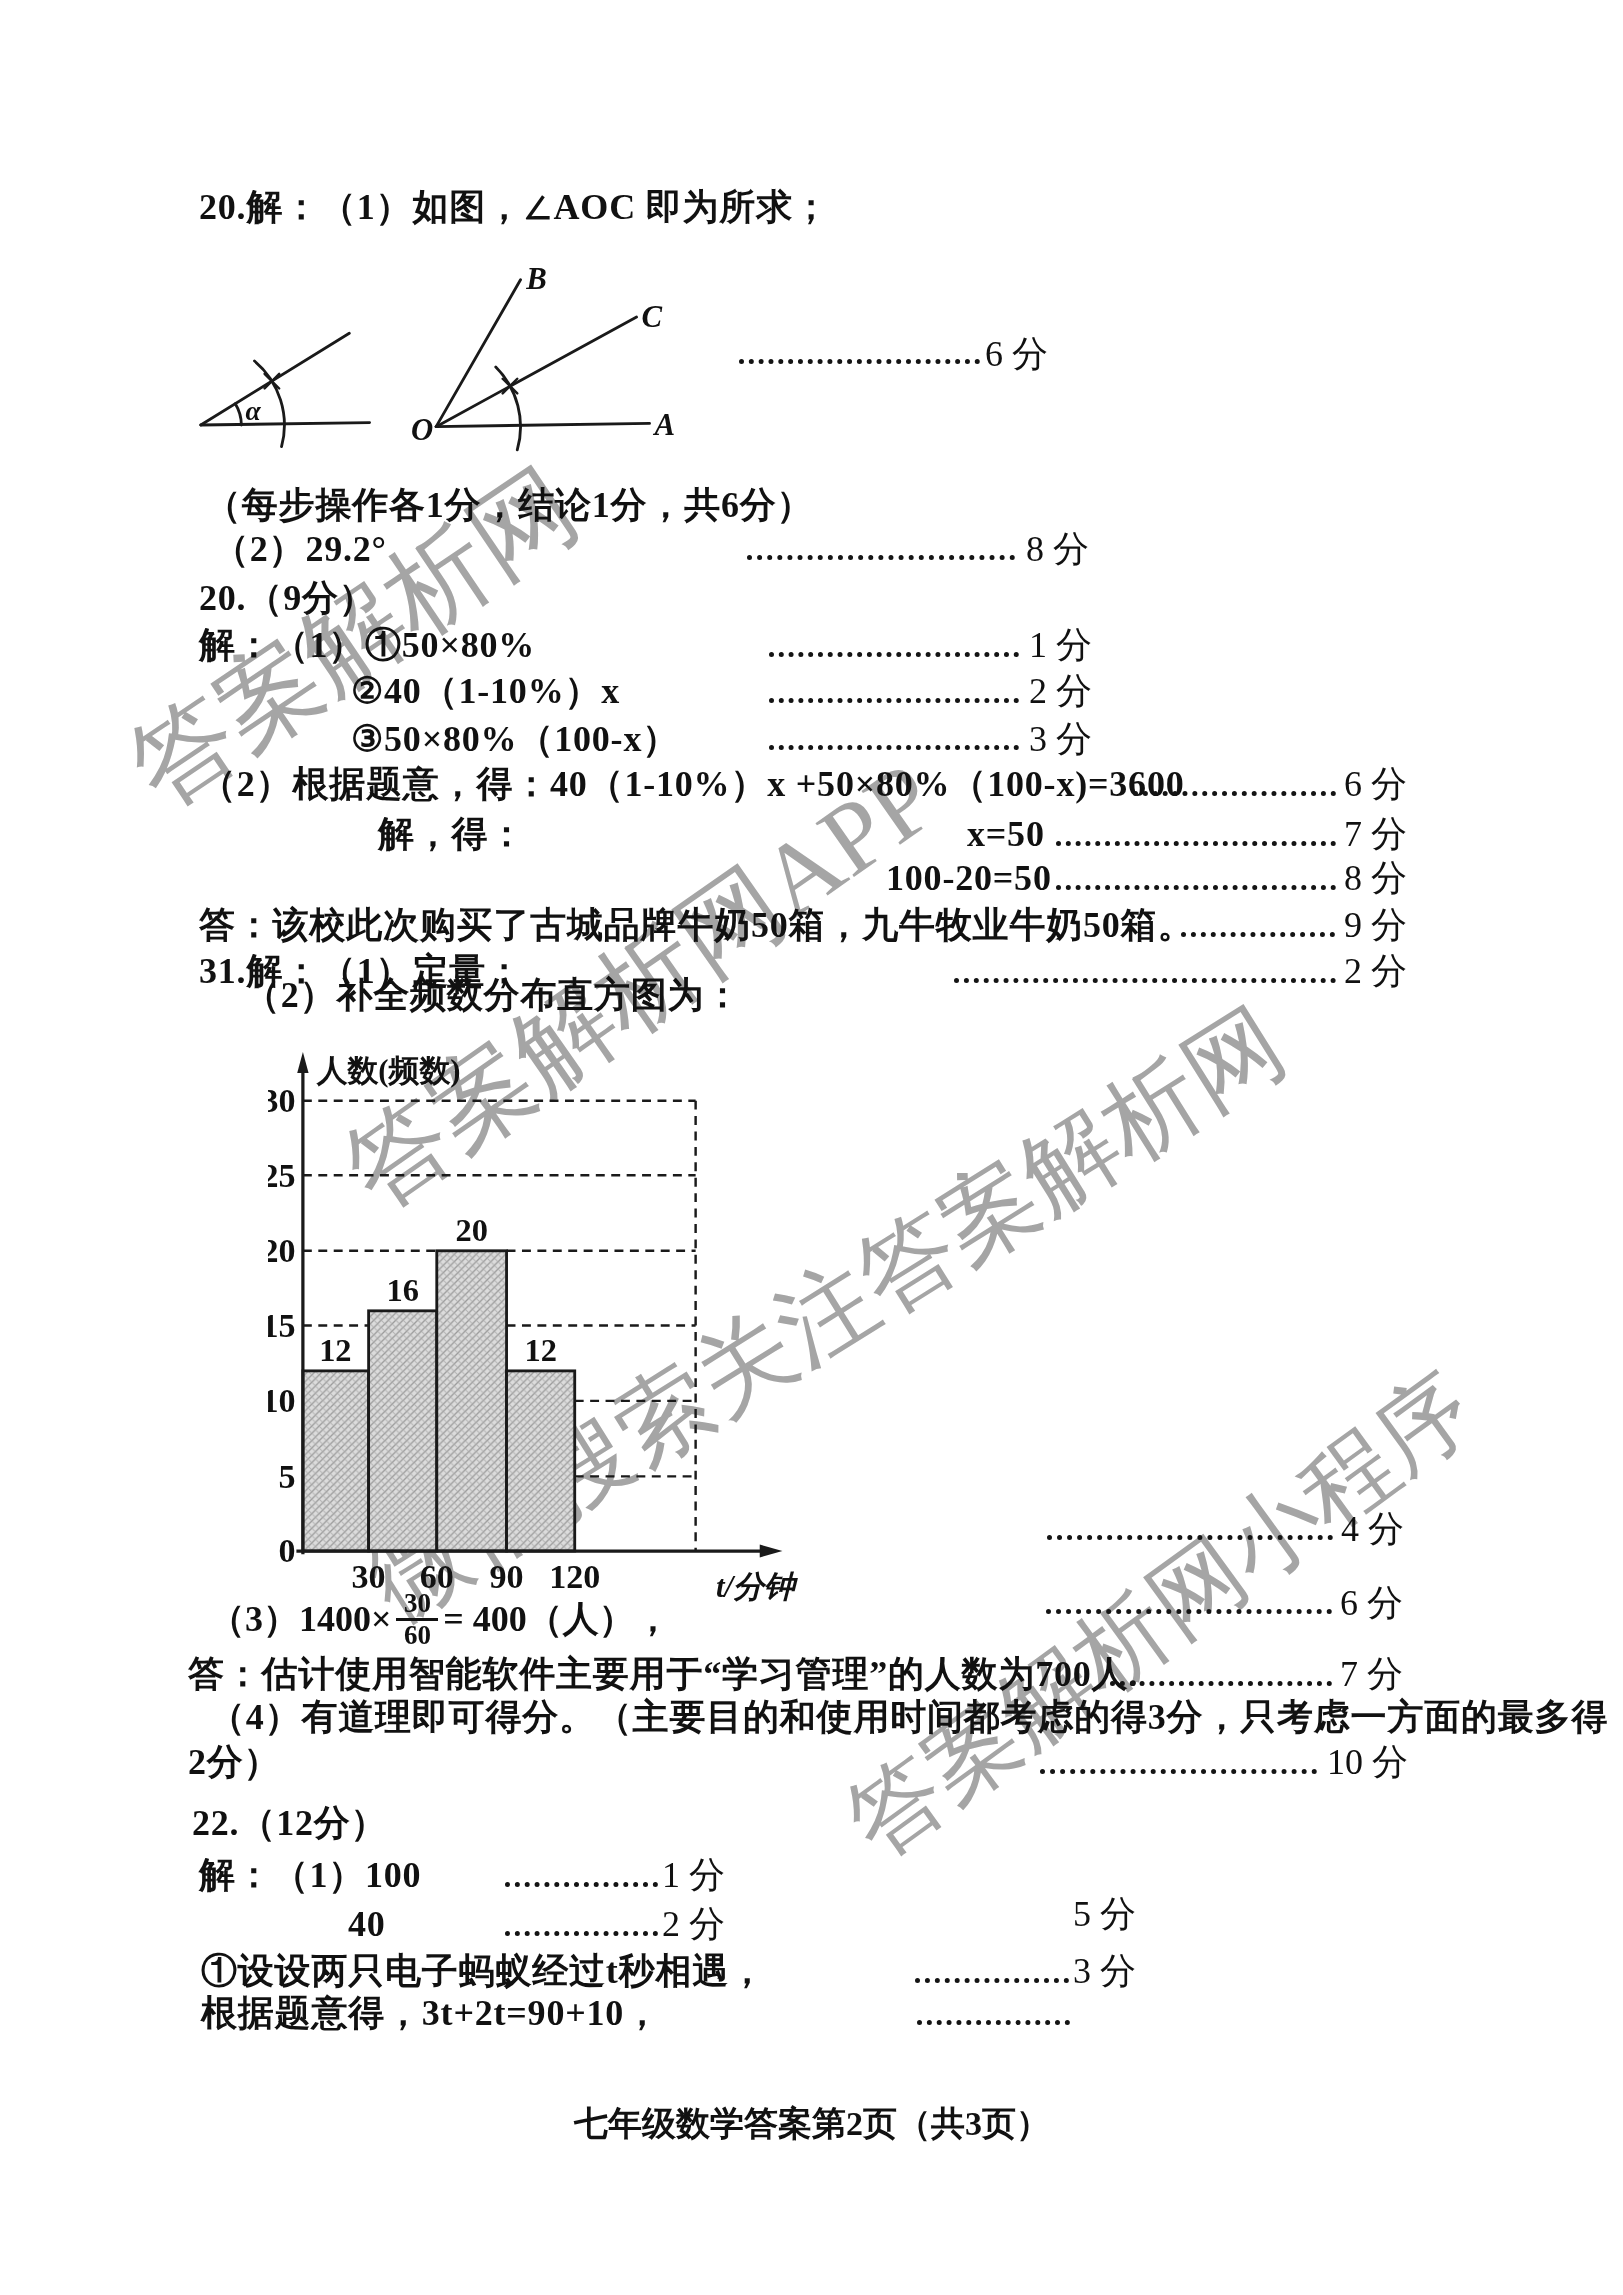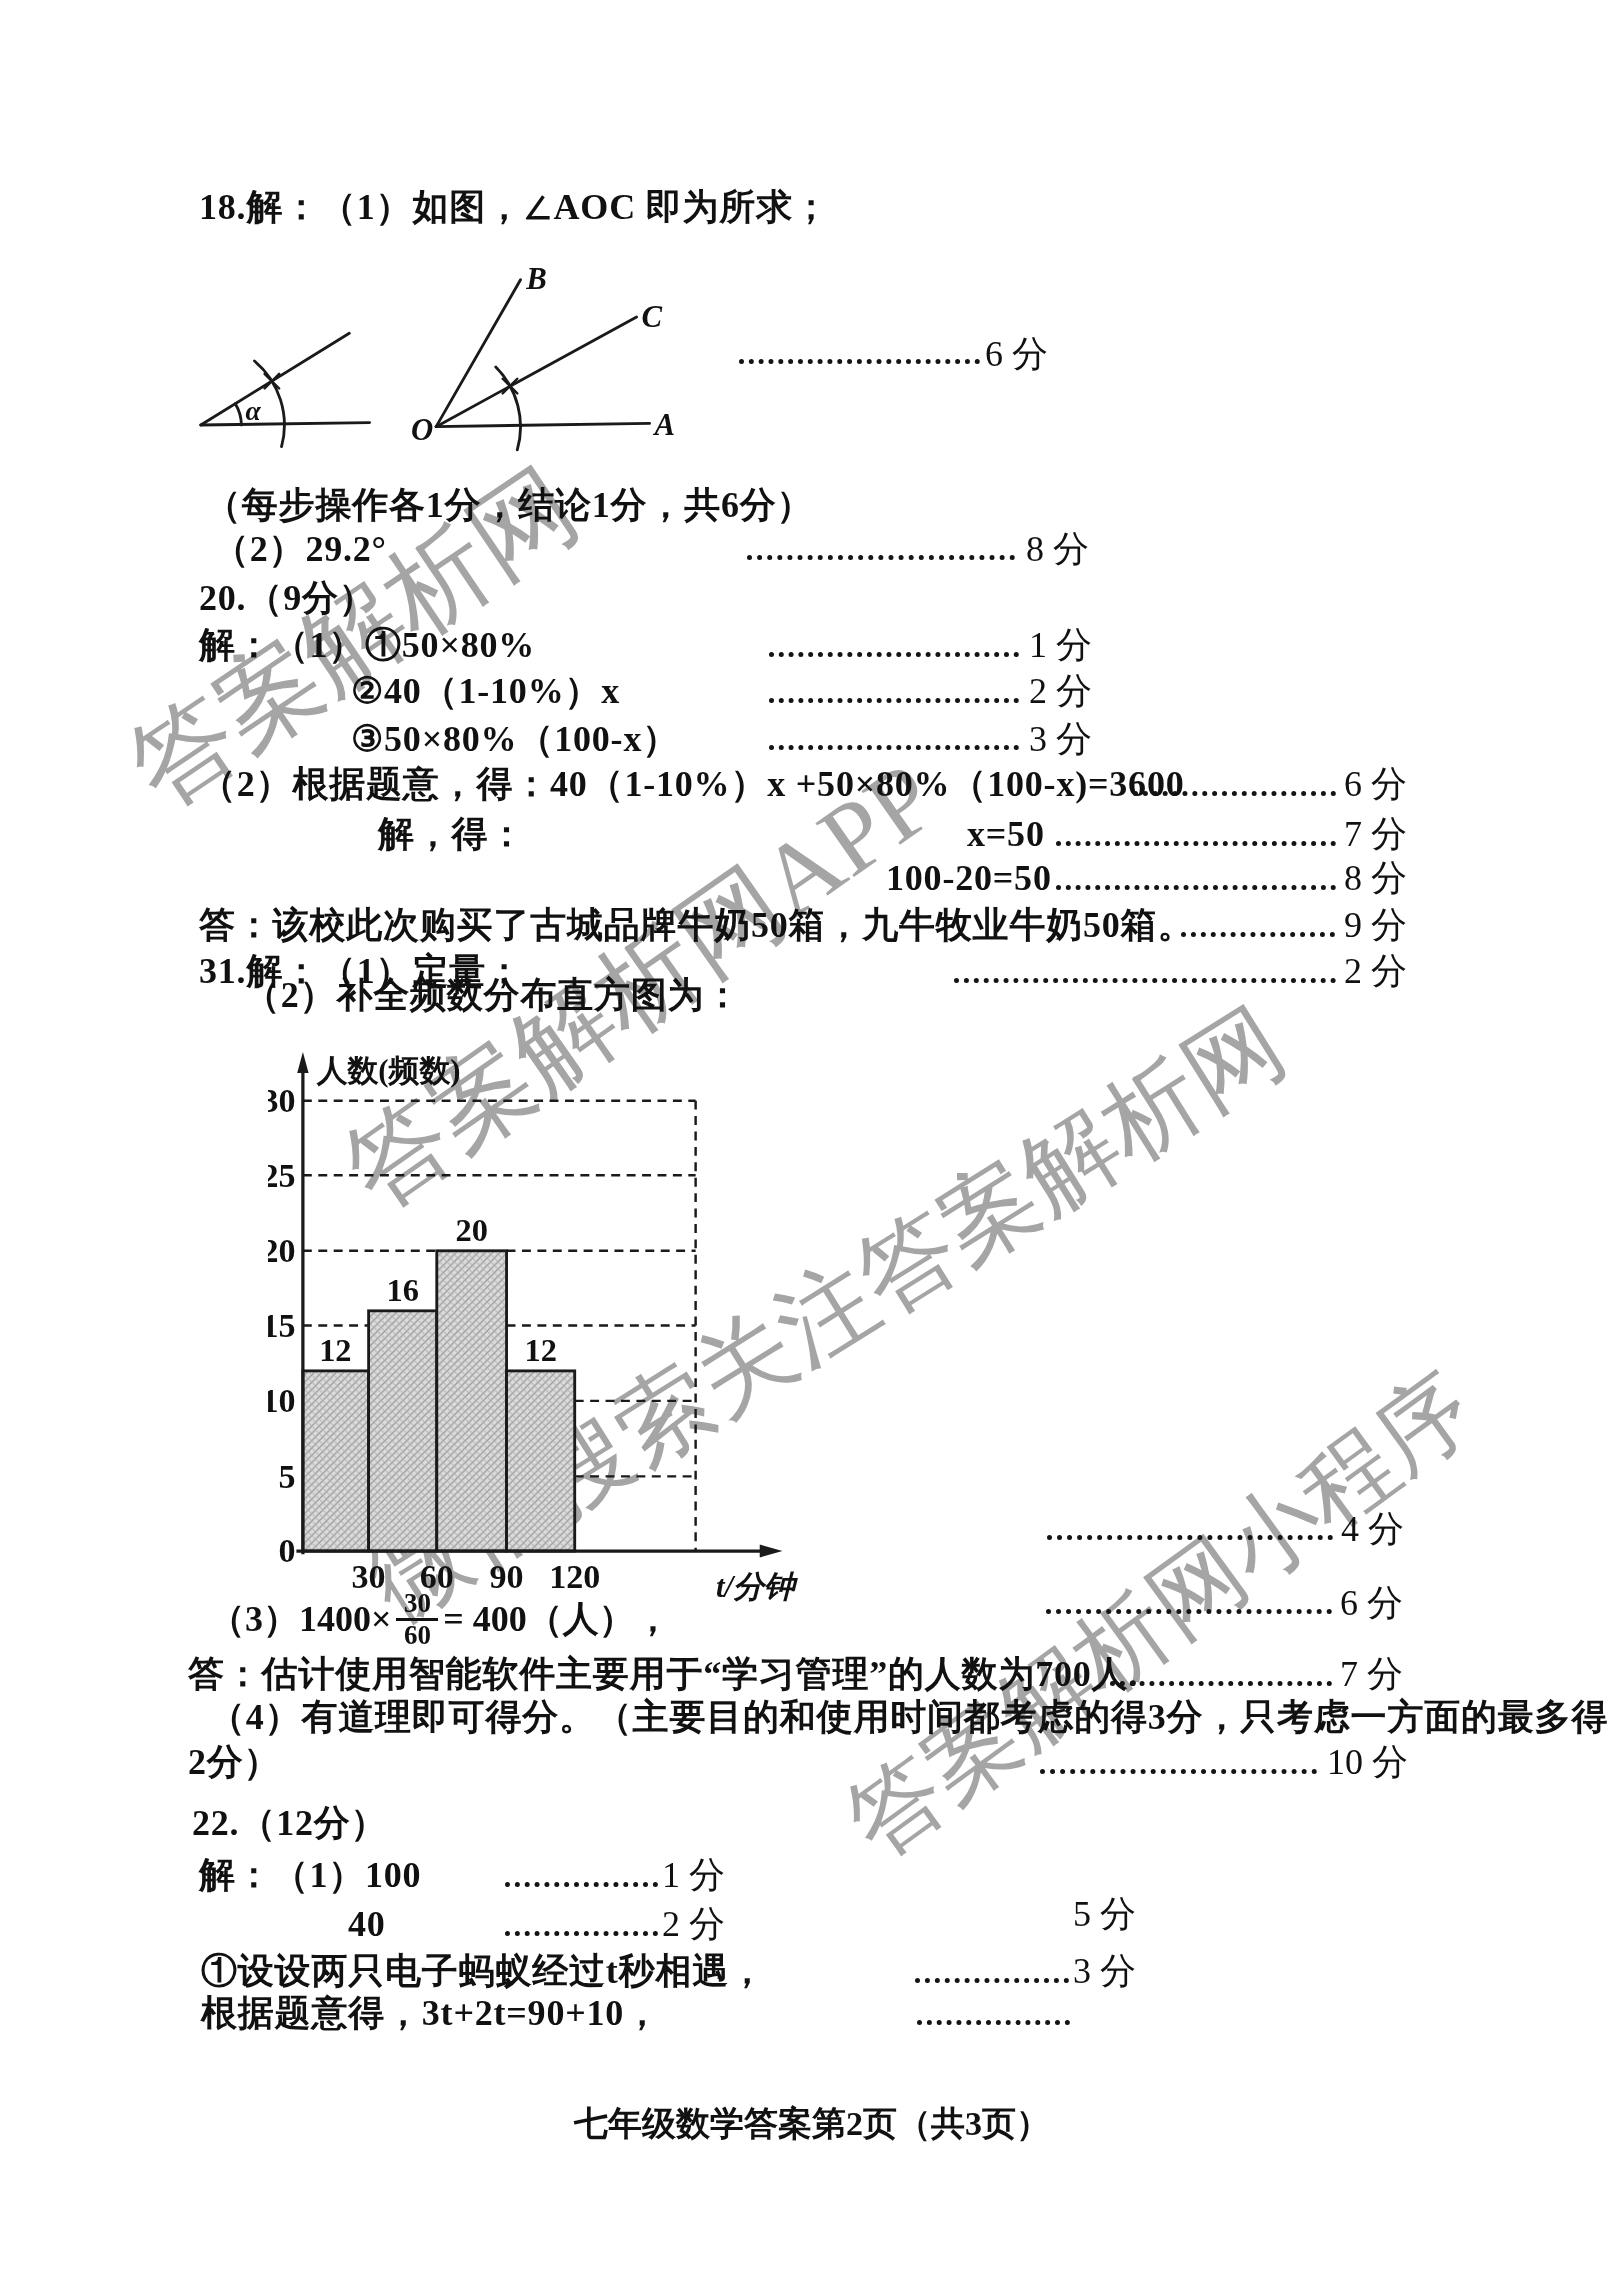--- a/index.html
+++ b/index.html
@@ -32,21 +32,21 @@
   .footer{position:absolute;font-weight:bold;font-size:34px;white-space:nowrap;z-index:3;}
 </style>
 </head>
 <body>
 
 <div class="wm" style="left:354px;top:638px;font-size:102px;transform:translate(-50%,-50%) rotate(-34deg);">答案解析网</div>
 <div class="wm" style="left:641px;top:985px;font-size:101px;transform:translate(-50%,-50%) rotate(-35deg);">答案解析网APP</div>
 <div class="wm" style="left:827px;top:1314px;font-size:96px;transform:translate(-50%,-50%) rotate(-32deg);">微信搜索关注答案解析网</div>
 <div class="wm" style="left:1160px;top:1615px;font-size:93px;transform:translate(-50%,-50%) rotate(-36deg);">答案解析网小程序</div>
 
-<div class="t" style="left:199px;top:183px">18.解：（1）如图，∠AOC 即为所求；</div>
+<div class="t" style="left:199px;top:183px">20.解：（1）如图，∠AOC 即为所求；</div>
 
 <svg class="abs" style="left:187px;top:260px" width="495" height="244" viewBox="0 0 610 300">
   <g stroke="#1a1a1a" stroke-width="3.5" fill="none" stroke-linecap="round">
 
     <path d="M17 203 L225 200"></path>
     <path d="M17 203 L200 90"></path>
     <path d="M116.5 229.7 A103 103 0 0 0 83.2 124.1"></path>
     <path d="M67 203 A50 50 0 0 0 59.5 176.7"></path>
     <path d="M95.6 140 L113.6 158 M95.6 158 L113.6 140" stroke-width="3"></path>
 

